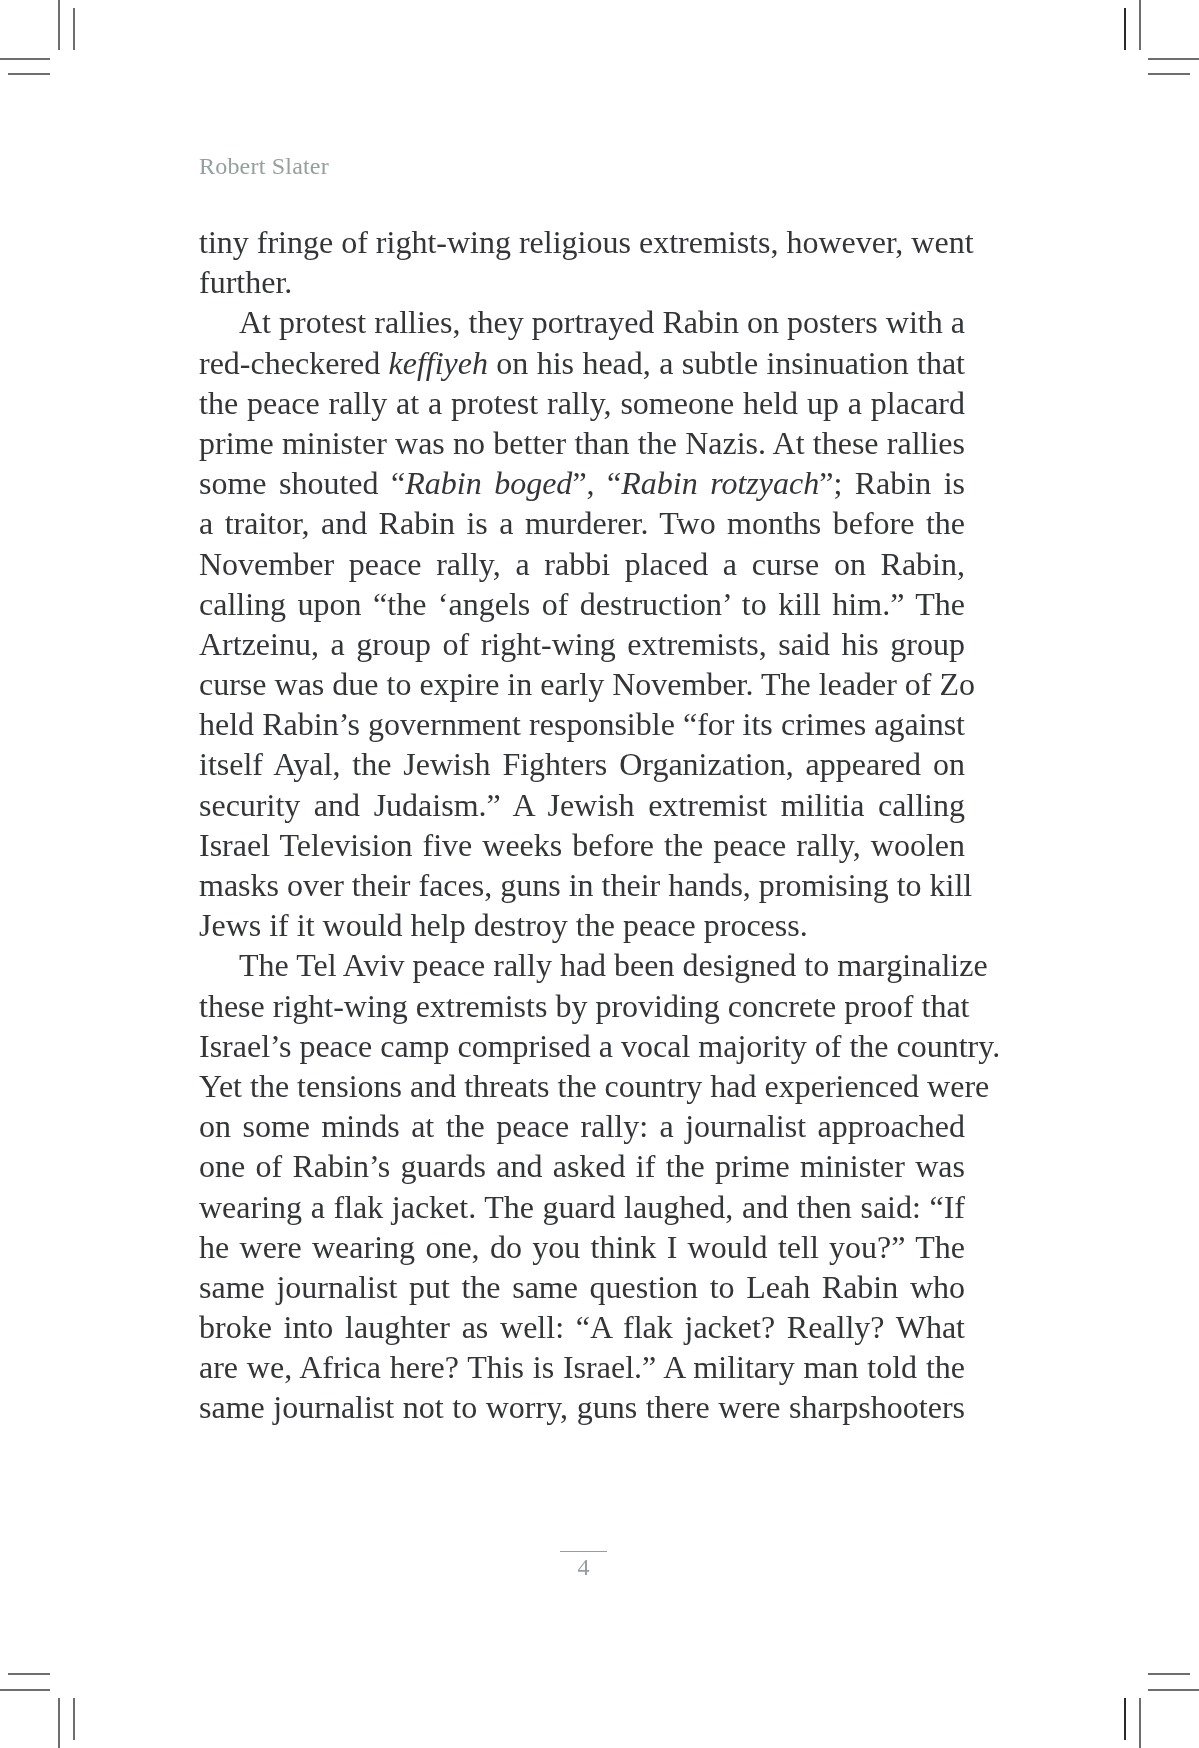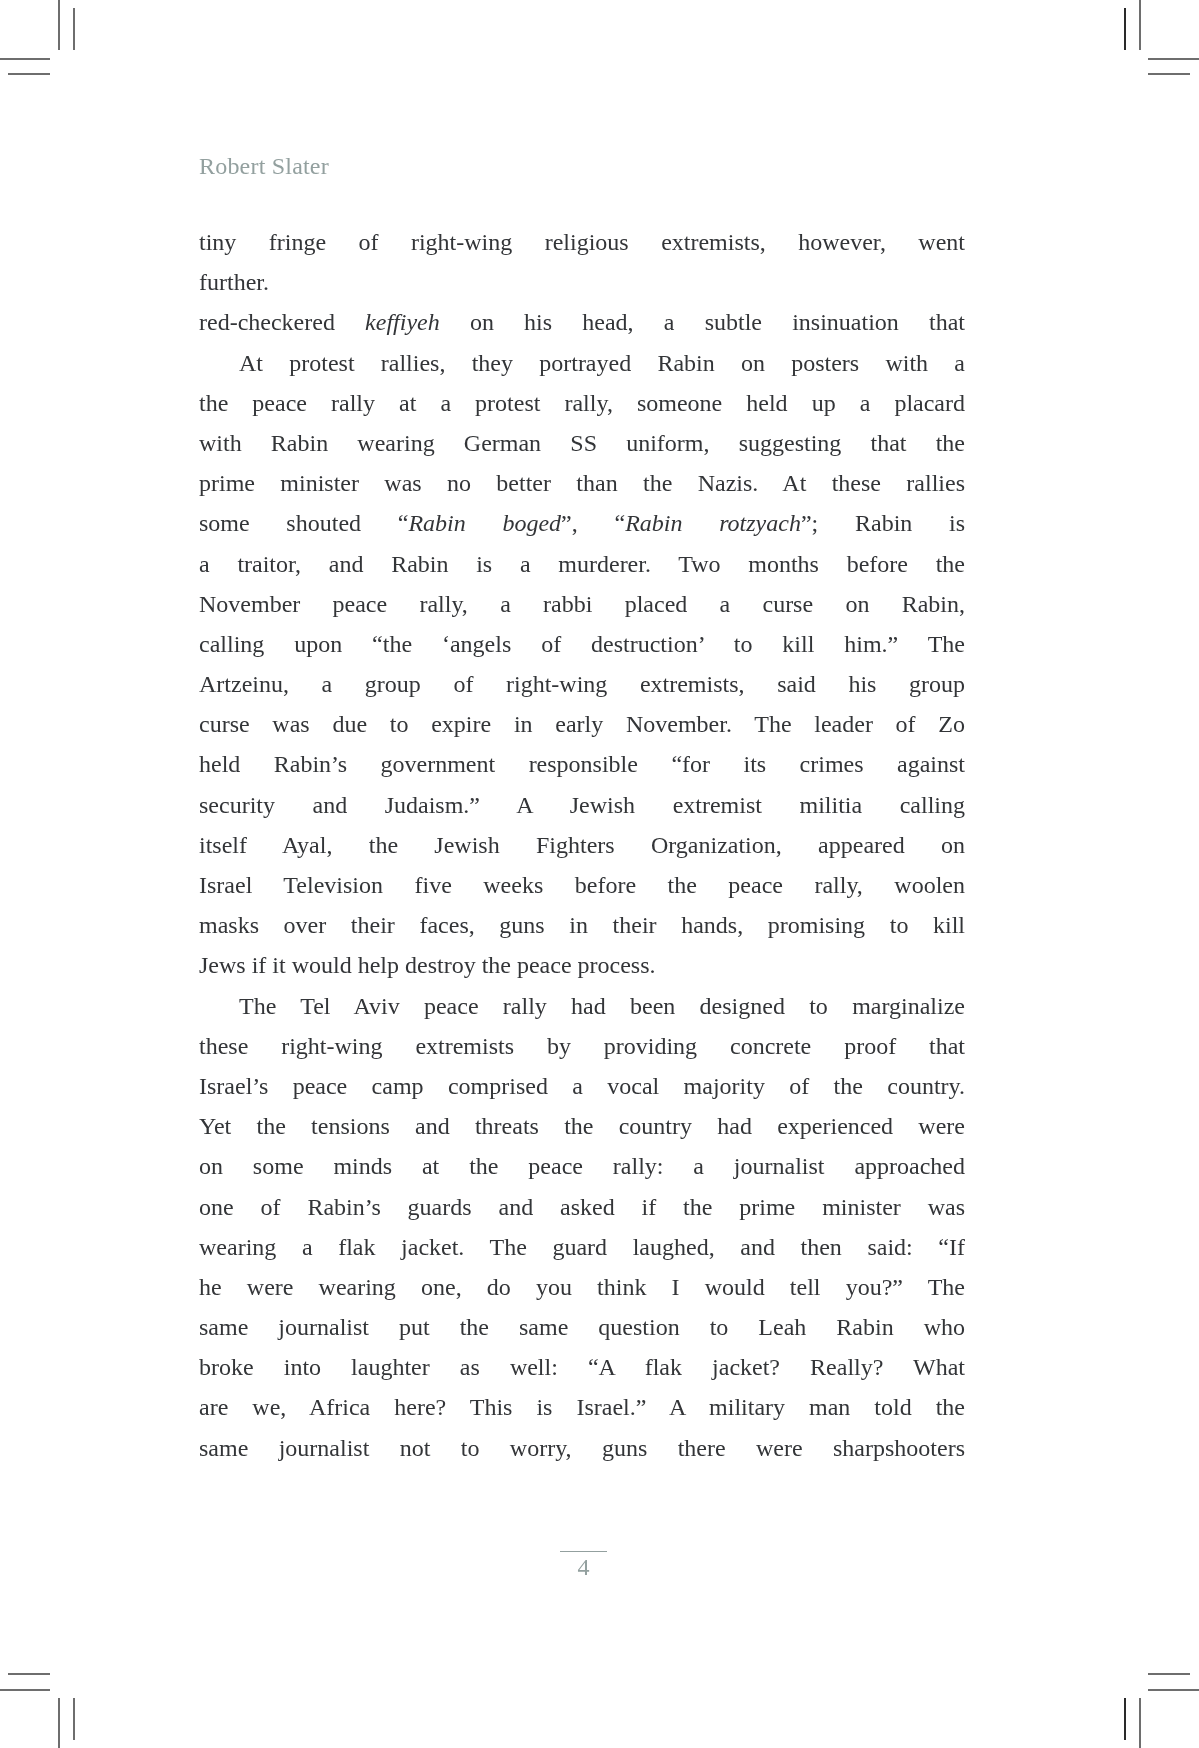--- a/index.html
+++ b/index.html
@@ -26,21 +26,21 @@
       font-size: 24px;
       color: #93a09f;
       letter-spacing: 0.2px;
       line-height: 30px;
     }
     .body-text {
       position: absolute;
       left: 199px;
       top: 222px;
       width: 766px;
-      font-size: 24px;
+      font-size: 32px;
       line-height: 40.2px;
       color: #333538;
     }
     .line {
       display: block;
       white-space: nowrap;
       text-align: justify;
       text-align-last: justify;
       height: 40.2px;
       overflow: visible;
@@ -95,34 +95,33 @@
 <div class="crop" style="left:1139px; top:1698px; width:2px; height:50px;"></div>
 
 <div class="running-head">Robert Slater</div>
 
 <div class="body-text" id="body-text">
     <div>
       <span class="line">tiny fringe of right-wing religious extremists, however, went</span>
       <span class="line last">further.</span>
     </div>
     <div>
+      <span class="line indent">At protest rallies, they portrayed Rabin on posters with a</span>
       <span class="line">red-checkered <em>keffiyeh</em> on his head, a subtle insinuation that</span>
-      <span class="line indent">At protest rallies, they portrayed Rabin on posters with a</span>
       <span class="line">the peace rally at a protest rally, someone held up a placard</span>
-      <span class="line">with Rabin wearing German SS uniform, suggesting that the</span>
       <span class="line">prime minister was no better than the Nazis. At these rallies</span>
       <span class="line">some shouted “<em>Rabin boged</em>”, “<em>Rabin rotzyach</em>”; Rabin is</span>
       <span class="line">a traitor, and Rabin is a murderer. Two months before the</span>
       <span class="line">November peace rally, a rabbi placed a curse on Rabin,</span>
       <span class="line">calling upon “the ‘angels of destruction’ to kill him.” The</span>
       <span class="line">Artzeinu, a group of right-wing extremists, said his group</span>
       <span class="line">curse was due to expire in early November. The leader of Zo</span>
       <span class="line">held Rabin’s government responsible “for its crimes against</span>
+      <span class="line">itself Ayal, the Jewish Fighters Organization, appeared on</span>
       <span class="line">security and Judaism.” A Jewish extremist militia calling</span>
-      <span class="line">itself Ayal, the Jewish Fighters Organization, appeared on</span>
       <span class="line">Israel Television five weeks before the peace rally, woolen</span>
       <span class="line">masks over their faces, guns in their hands, promising to kill</span>
       <span class="line last">Jews if it would help destroy the peace process.</span>
     </div>
     <div>
       <span class="line indent">The Tel Aviv peace rally had been designed to marginalize</span>
       <span class="line">these right-wing extremists by providing concrete proof that</span>
       <span class="line">Israel’s peace camp comprised a vocal majority of the country.</span>
       <span class="line">Yet the tensions and threats the country had experienced were</span>
       <span class="line">on some minds at the peace rally: a journalist approached</span>

